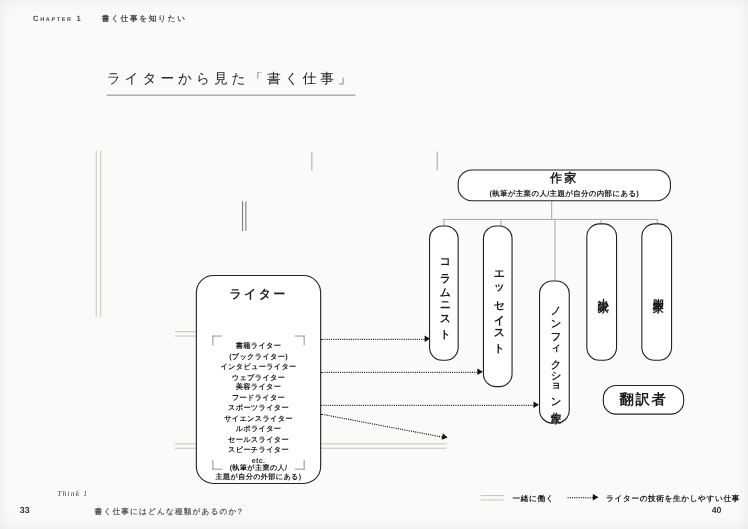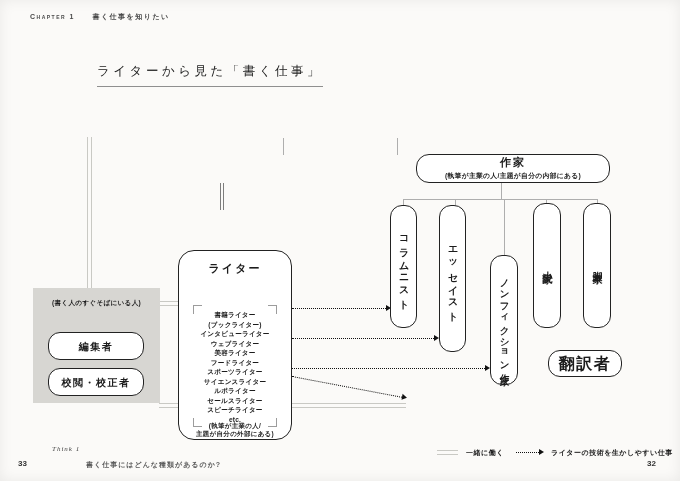--- a/index.html
+++ b/index.html
@@ -29,21 +29,21 @@
   .b-lighter .s{font-size:6.5px;line-height:8.6px;margin-top:2px;}
   .vbox{writing-mode:vertical-rl;text-orientation:upright;font-weight:bold;font-size:10px;letter-spacing:1.5px;
         flex-direction:row;}
   .b-col{left:390px;top:205px;width:27px;height:123px;border-radius:12px;}
   .b-ess{left:439px;top:205px;width:27px;height:147px;border-radius:12px;}
   .b-nonfic{left:490px;top:255px;width:28px;height:130px;border-radius:12px;font-size:9.5px;letter-spacing:1px;}
   .b-novel{left:533px;top:203px;width:28px;height:125px;border-radius:12px;}
   .b-script{left:583px;top:203px;width:28px;height:125px;border-radius:12px;}
   .b-trans{left:548px;top:350px;width:74px;height:27px;border-radius:12px;}
   .b-journ{left:405px;top:397px;width:127px;height:30px;border-radius:14px;}
-  .b-trans .t,.b-journ .t{font-size:16px;letter-spacing:1.5px;}
+  .b-trans .t,.b-journ .t{font-size:13px;letter-spacing:1.5px;}
   
   .blist{position:absolute;left:14px;right:14px;top:54px;bottom:12px;padding-top:5px;}
   .ltype{font-size:6.6px;line-height:9.5px;font-weight:bold;letter-spacing:0.2px;text-align:center;}
   .bc{position:absolute;width:8px;height:8px;}
   .bc.tl{left:0;top:0;border-left:1px solid #9c9c9c;border-top:1px solid #9c9c9c;}
   .bc.tr{right:0;top:0;border-right:1px solid #9c9c9c;border-top:1px solid #9c9c9c;}
   .bc.bl{left:0;bottom:0;border-left:1px solid #9c9c9c;border-bottom:1px solid #9c9c9c;}
   .bc.br{right:0;bottom:0;border-right:1px solid #9c9c9c;border-bottom:1px solid #9c9c9c;}
   
   .panel{position:absolute;left:33px;top:288px;width:127px;height:115px;background:#d7d6d2;}
@@ -148,35 +148,26 @@
   <div class="box vbox b-ess">エッセイスト</div>
   <div class="box vbox b-nonfic">ノンフィクション作家</div>
   <div class="box vbox b-novel">小説家</div>
   <div class="box vbox b-script">脚本家</div>
 
   <div class="box b-trans">
     <div class="t">翻訳者</div>
   </div>
 
 
-  <div class="panel">
-    <div class="plabel">(書く人のすぐそばにいる人)</div>
-    <div class="box p-editor">
-      <div class="t">編集者</div>
-    </div>
-    <div class="box p-proof">
-      <div class="t">校閲・校正者</div>
-    </div>
-  </div>
 
   <div class="gh leg-gh"></div>
   <div class="leg-t1">一緒に働く</div>
   <div class="dot leg-dot">
       <span class="ah"></span>
     </div>
   <div class="leg-t2">ライターの技術を生かしやすい仕事</div>
 
   <div class="footer-pageL">33</div>
   <div class="footer-think">Think 1</div>
   <div class="footer-cap">書く仕事にはどんな種類があるのか?</div>
-  <div class="footer-pageR">32</div>
+  <div class="footer-pageR">40</div>
 
 </div>
 
 </body></html>

